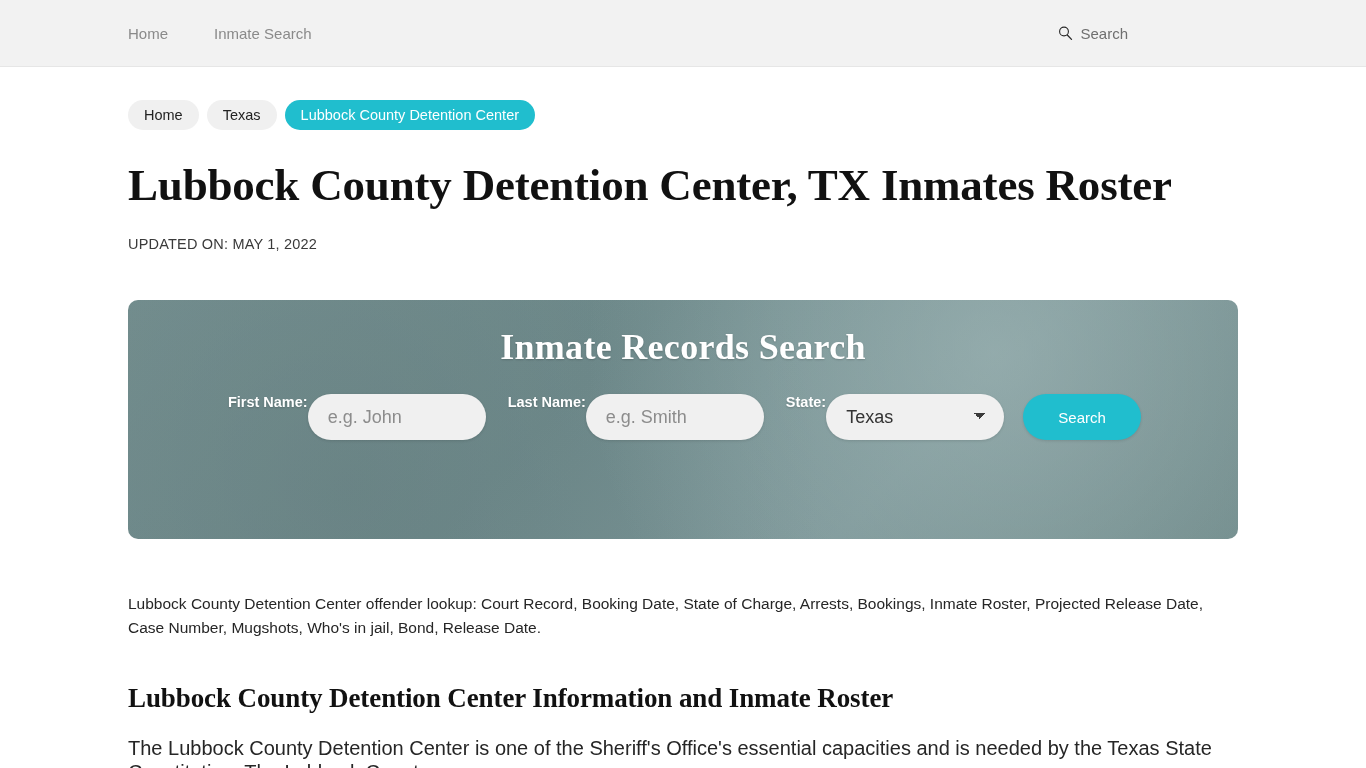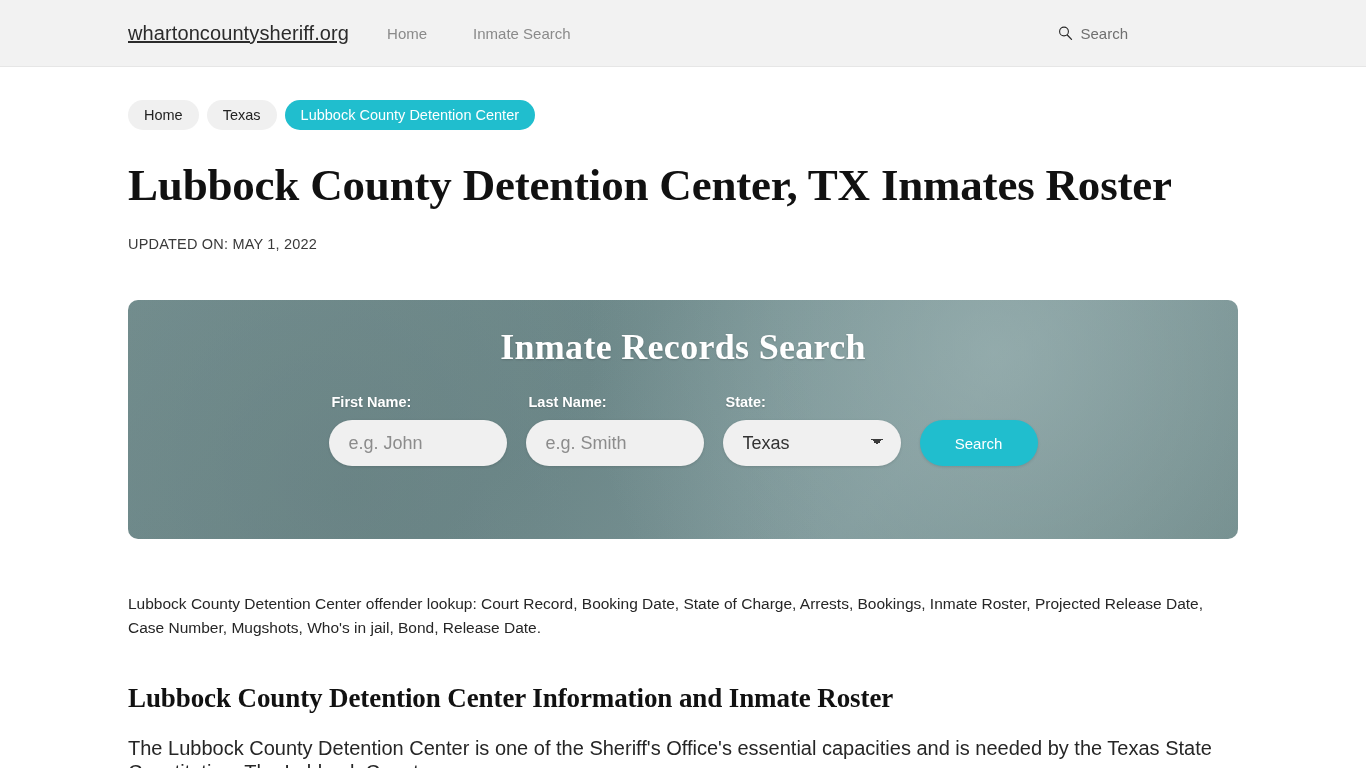--- a/index.html
+++ b/index.html
@@ -152,21 +152,21 @@
   }
   .hero-form {
     margin-top: 26px;
     display: flex;
     align-items: flex-end;
     justify-content: center;
     gap: 19px;
   }
   .field {
     display: flex;
-    flex-direction: column;
+    flex-direction: row;
   }
   .field-label {
     font-size: 14.5px;
     color: #ffffff;
     font-weight: bold;
     margin-bottom: 10px;
     padding-left: 3px;
     text-shadow: 0 1px 2px rgba(0,0,0,.2);
   }
   .text-input,
@@ -233,21 +233,20 @@
     line-height: 24px;
     color: #262626;
     max-width: 1100px;
   }
 </style>
 </head>
 <body>
 
 <div class="site-header">
   <div class="header-inner">
-    <a class="brand" href="#">whartoncountysheriff.org</a>
 
     <nav class="nav">
       <a class="nav-link" href="#">Home</a>
       <a class="nav-link" href="#">Inmate Search</a>
     </nav>
 
     <div class="header-search">
       <span>
         <svg class="mag" viewBox="0 0 16 16" fill="none" xmlns="http://www.w3.org/2000/svg">
           <circle cx="6.4" cy="6.4" r="4.7" stroke="#2b2b2b" stroke-width="1.2"></circle>

